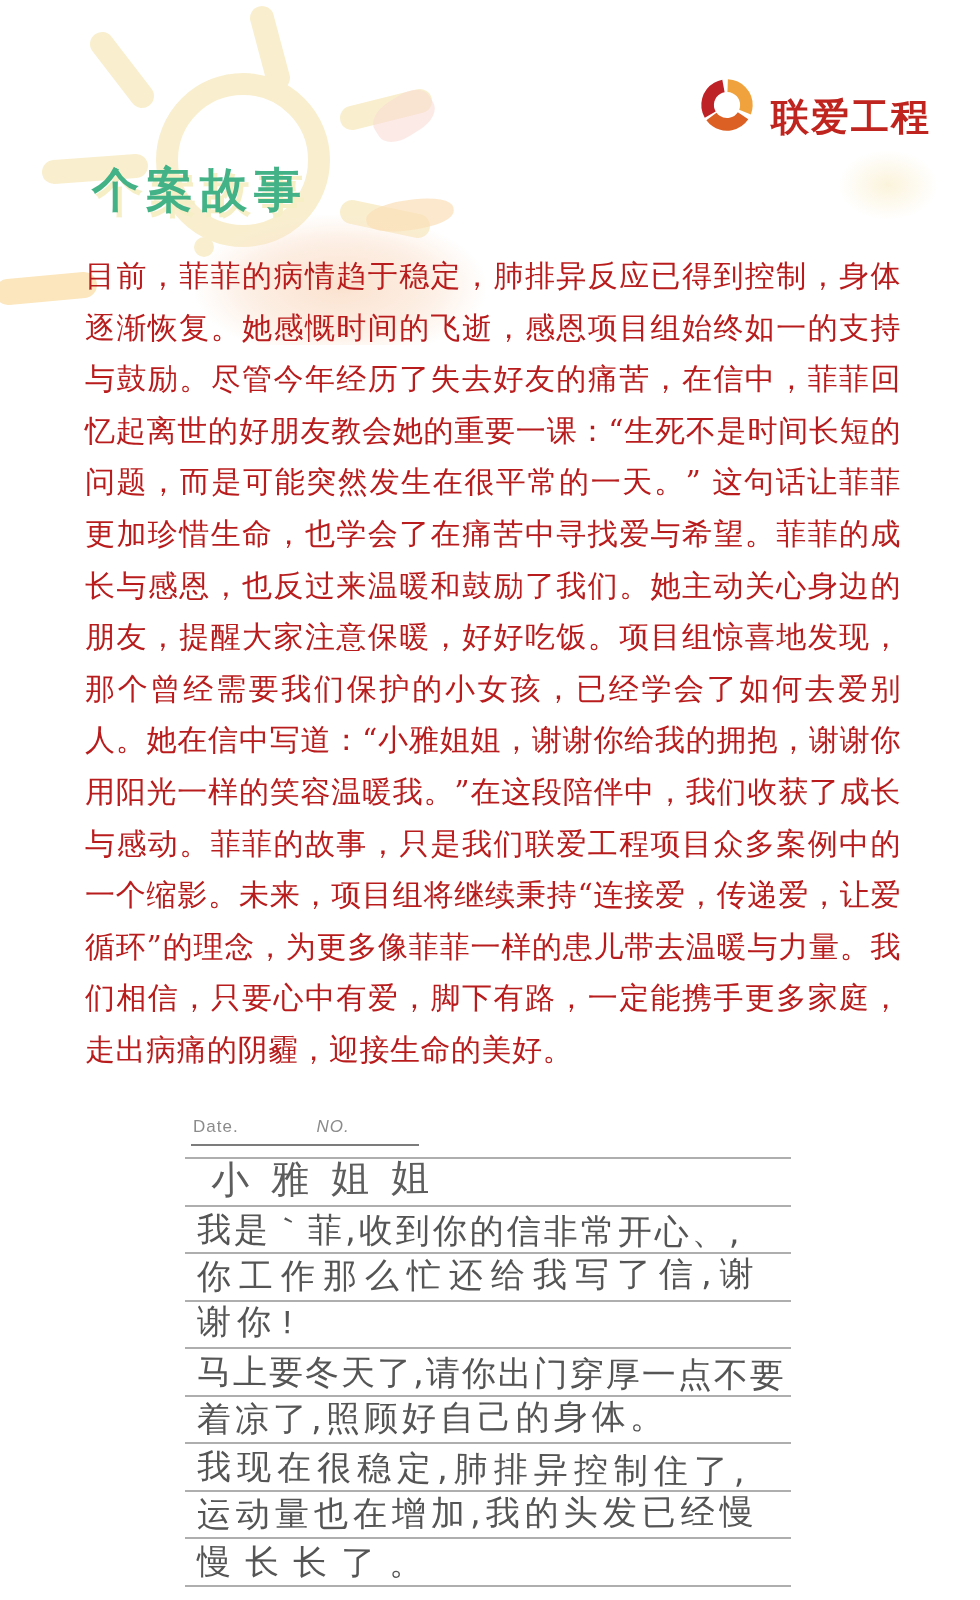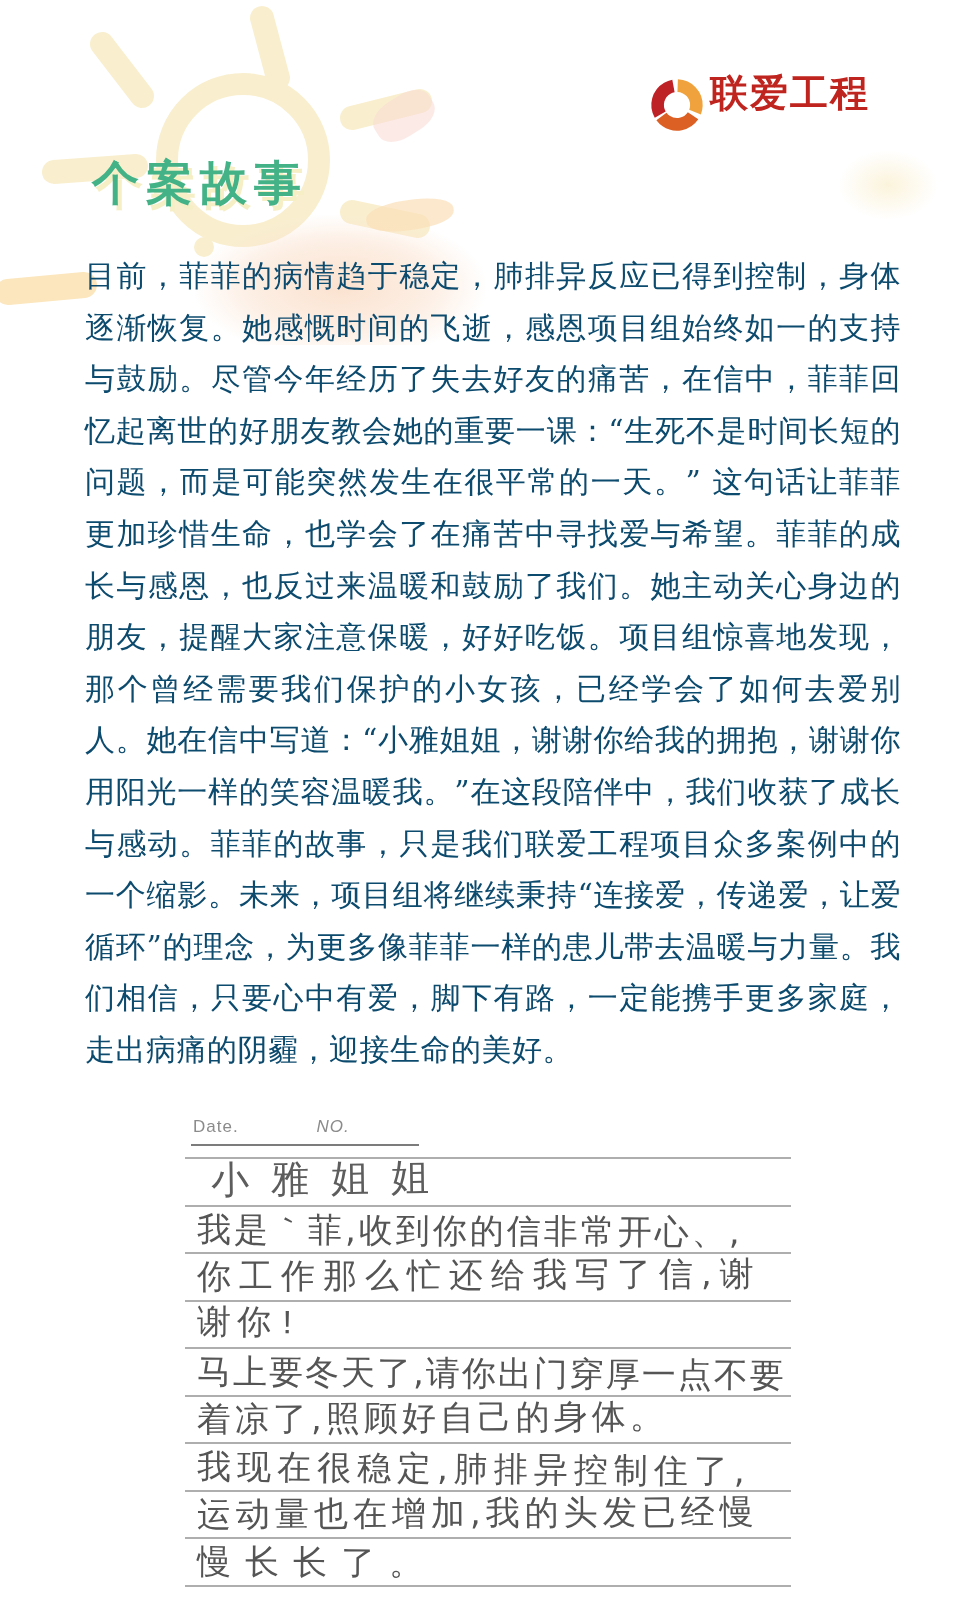--- a/index.html
+++ b/index.html
@@ -22,36 +22,36 @@
   .orange-streak{
     position:absolute;left:366px;top:200px;width:88px;height:30px;border-radius:45%;
     background:#fbe0b8;opacity:.7;transform:rotate(-8deg);pointer-events:none;
   }
   .right-smear{
     position:absolute;left:838px;top:150px;width:100px;height:70px;
     background:radial-gradient(ellipse at center,#faf0d2 0%,rgba(250,240,210,0) 70%);
     opacity:.8;pointer-events:none;
   }
   
-  .logo{position:absolute;left:646px;top:74px;display:flex;align-items:flex-start;gap:2px;}
+  .logo{position:absolute;left:696px;top:74px;display:flex;align-items:flex-end;gap:13px;}
   .logo-text{
     font-size:38px;font-weight:bold;color:#c0241e;letter-spacing:2px;line-height:1;
   }
   
   .title{
-    position:absolute;left:92px;top:152px;margin:0;
+    position:absolute;left:92px;top:159px;margin:0;
     font-size:47px;font-weight:bold;color:#43b287;letter-spacing:7px;
     text-shadow:4px 5px 0 #f6eec5;
   }
   
   .story{
     position:absolute;left:85px;top:250px;width:816px;margin:0;
     font-family:"DejaVu Serif","Liberation Serif",serif;
     font-size:30px;line-height:51.6px;letter-spacing:.5px;
-    color:#0c4a6e;text-align:justify;
+    color:#b91c1c;text-align:justify;
   }
   
   .letter{
     position:absolute;left:185px;top:1085px;width:640px;height:515px;
     background:#ffffff;
   }
   .letter-header{
     position:absolute;left:8px;top:32px;
     font-family:"Liberation Sans",sans-serif;font-size:17px;color:#8b8b8b;
     letter-spacing:1px;

